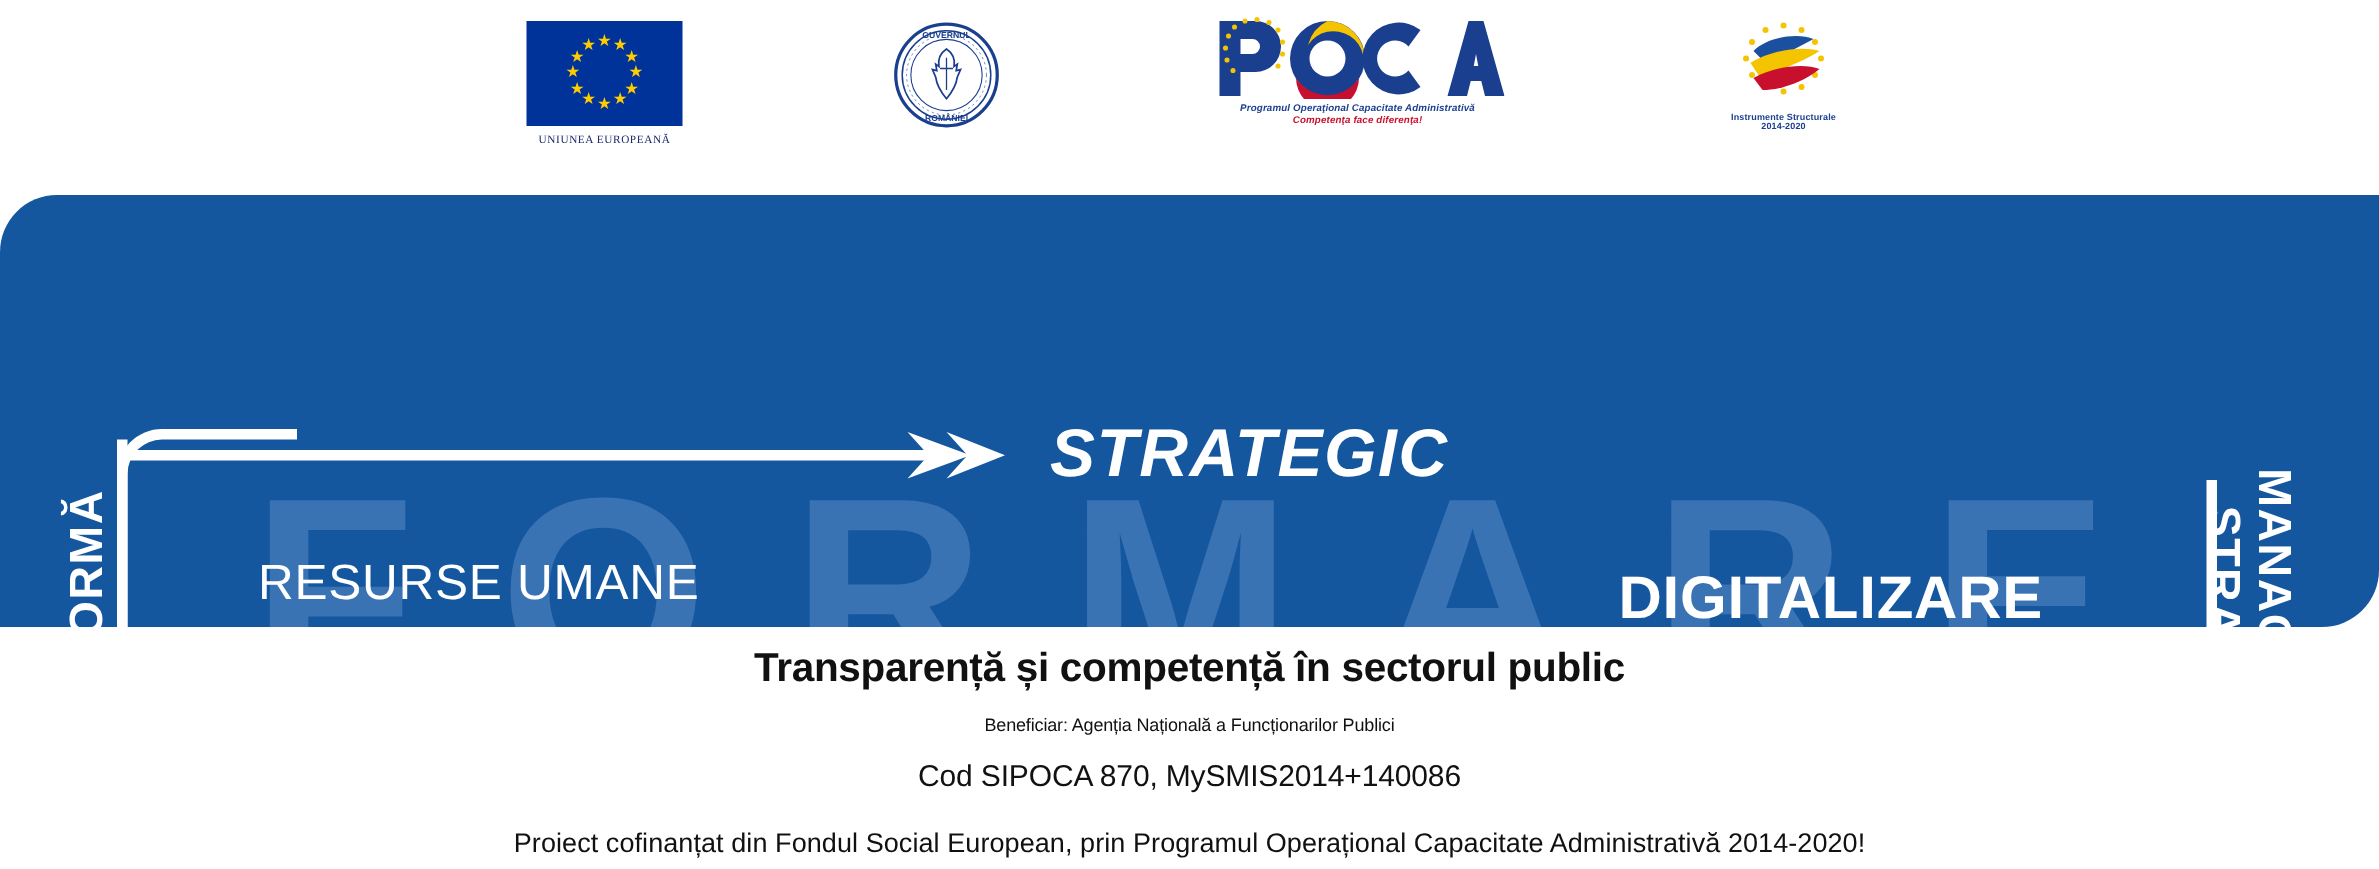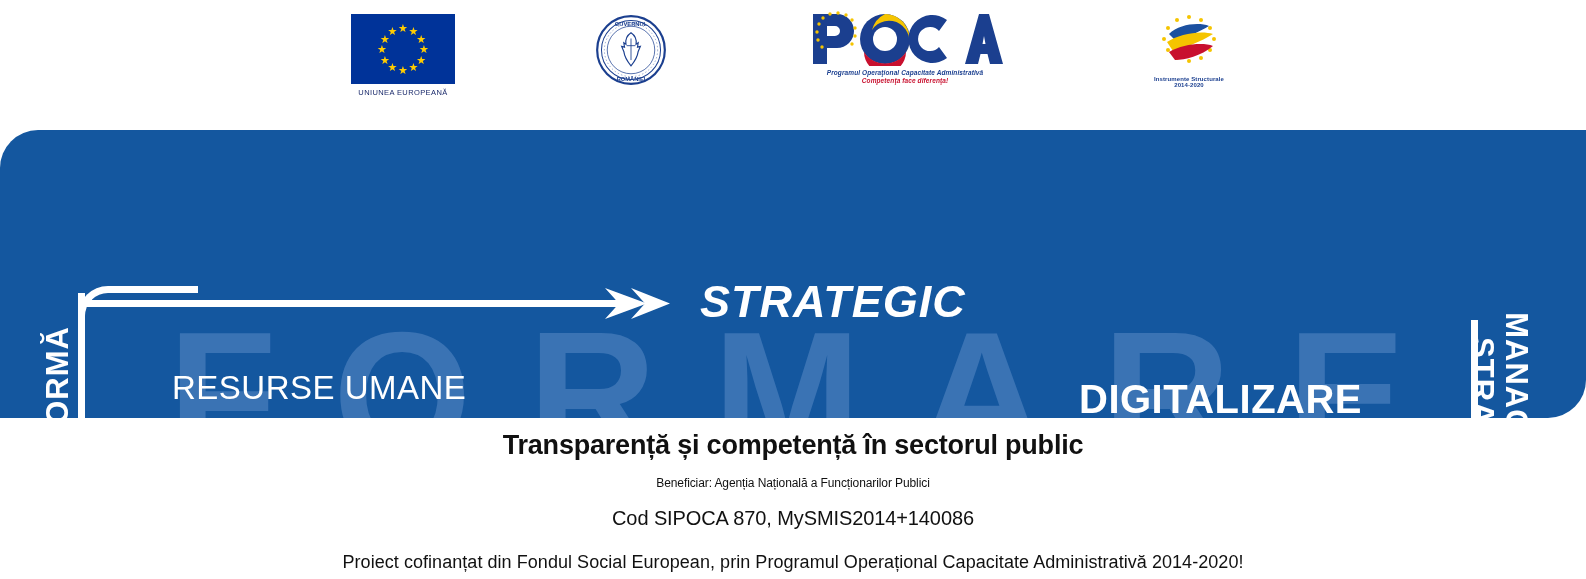--- a/index.html
+++ b/index.html
@@ -22,21 +22,21 @@
   .eu-flag{
     width:104px;height:70px;background:#003399;margin-top:14px;
     position:relative;
   }
   .eu-flag .star{
     position:absolute;color:#FFCC00;font-size:11px;line-height:11px;
     transform:translate(-50%,-50%);
   }
   .eu-caption{
     font-size:7.5px;letter-spacing:.4px;color:#1a2a6b;margin-top:4px;
-    font-family:Liberation Sans, sans-serif;
+    font-family:Liberation Serif, serif;
   }
 
   
   .seal-wrap{margin-top:14px;}
   .seal{width:72px;height:72px;}
 
   
   .poca-wrap{margin-top:10px;display:flex;flex-direction:column;align-items:center;}
   .poca-sub1{font-size:6.5px;color:#1b3f8f;font-style:italic;font-weight:bold;margin-top:3px;letter-spacing:.1px;}
   .poca-sub2{font-size:6.5px;color:#c8102e;font-style:italic;font-weight:bold;margin-top:1px;letter-spacing:.1px;}

